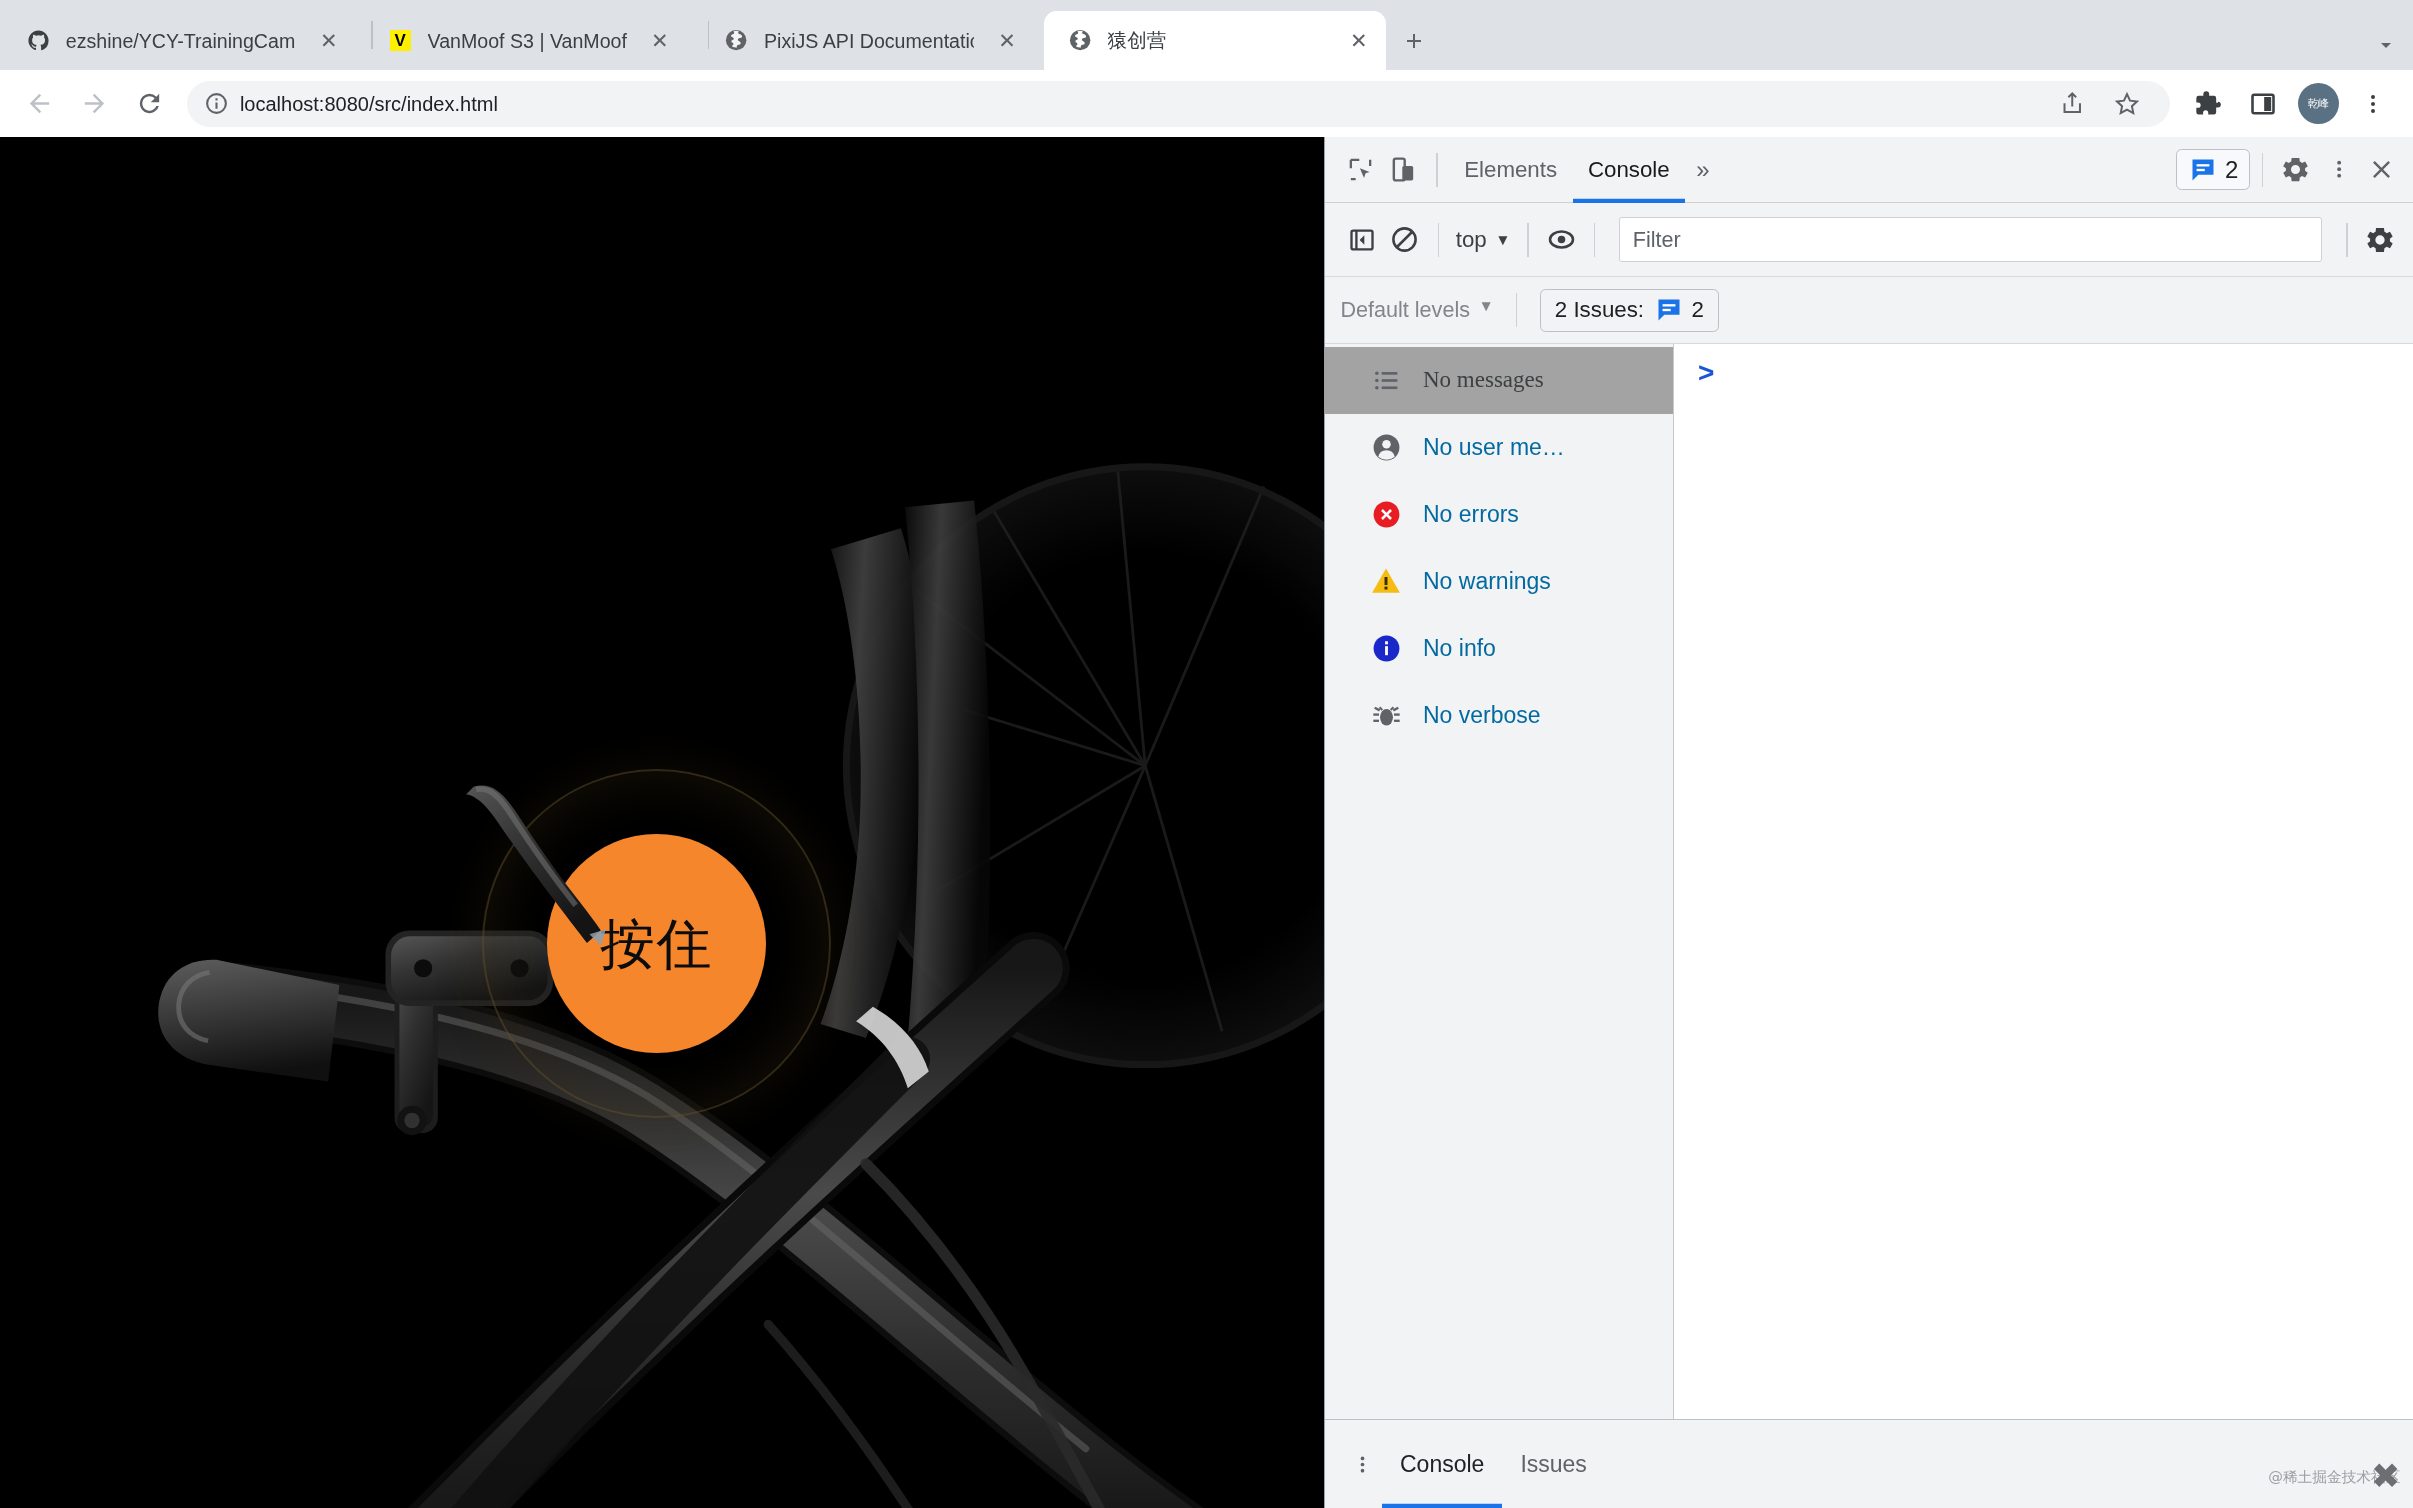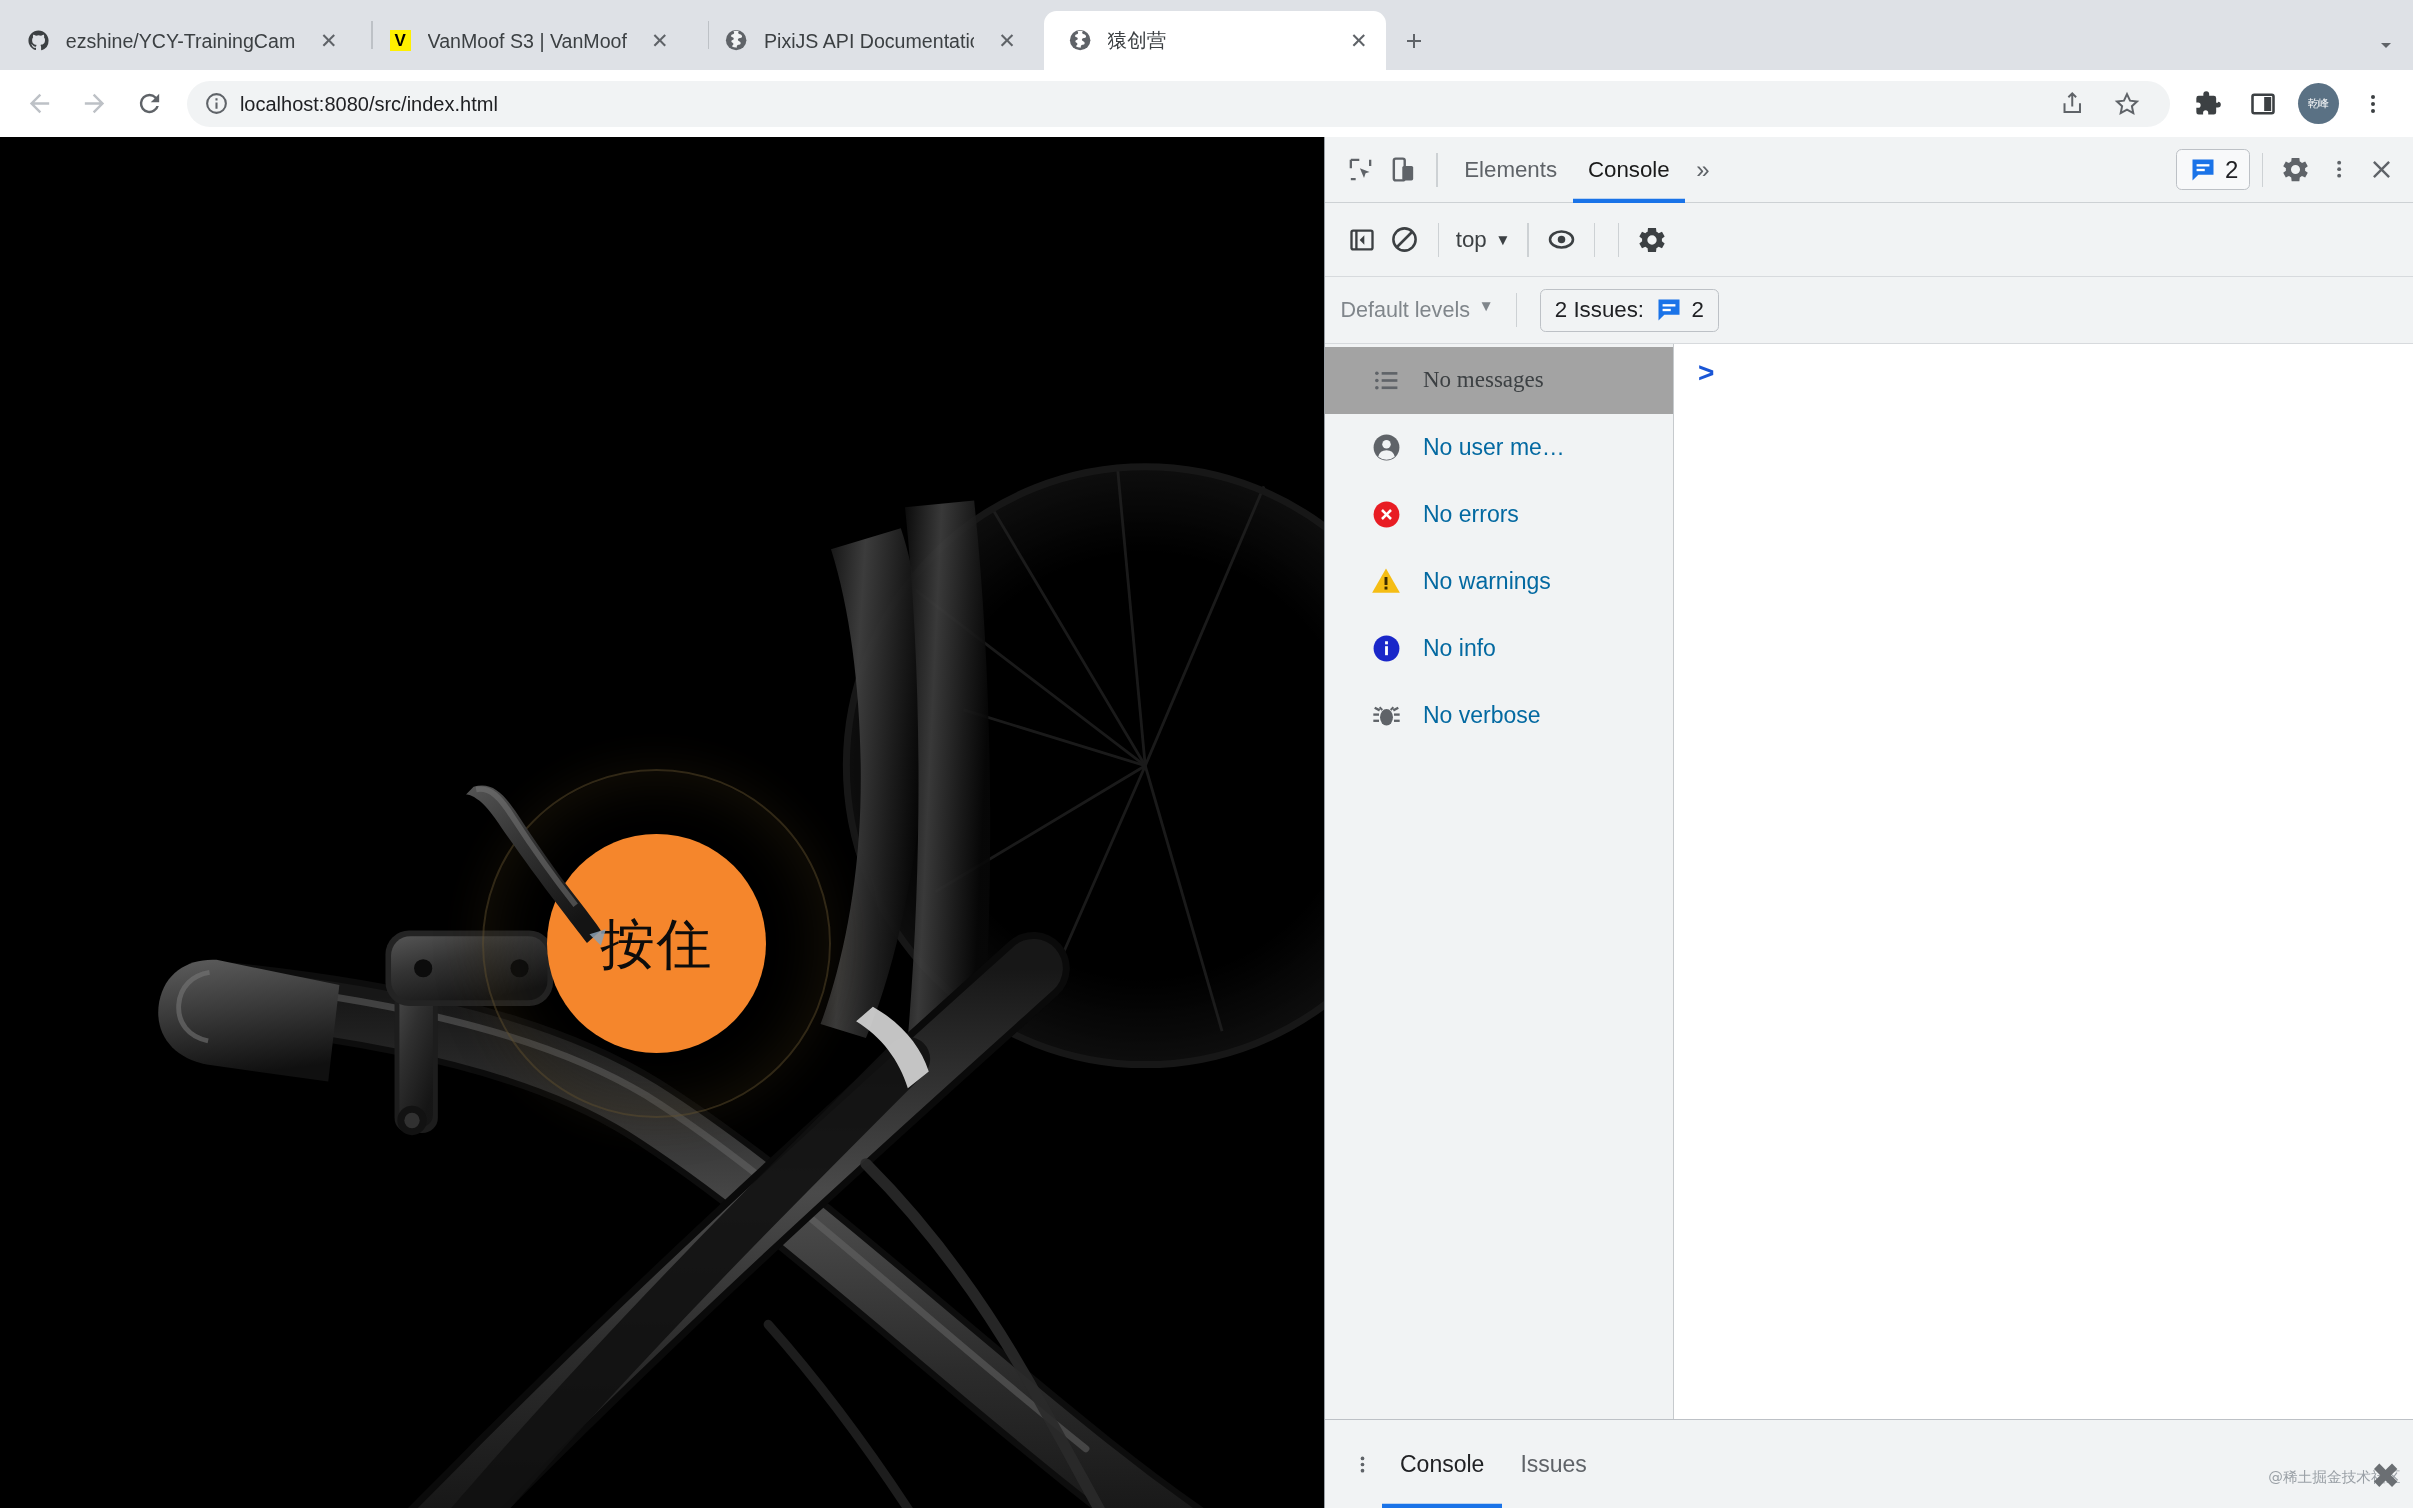--- a/index.html
+++ b/index.html
@@ -692,20 +692,21 @@
           <span class="caret">▼</span>
         </div>
         <div class="dt-vsep"></div>
         <div class="dt-icon-btn">
           <svg width="29" height="29" viewBox="0 0 24 24">
             <ellipse cx="12" cy="12" rx="9.5" ry="6.6" fill="none" stroke="#3c4043" stroke-width="2.1"></ellipse>
             <circle cx="12" cy="12" r="3.1" fill="#3c4043"></circle>
           </svg>
         </div>
         <div class="dt-vsep"></div>
+        <input class="dt-filter" value="" placeholder="Filter" style="">
         <div class="dt-vsep"></div>
         <div class="dt-icon-btn">
           <svg width="32" height="32" viewBox="0 0 24 24">
               <path fill="#3c4043" d="M19.4 13a7.6 7.6 0 0 0 0-2l2.1-1.6-2-3.5-2.5 1a7.6 7.6 0 0 0-1.7-1L15 3H9l-.3 2.9c-.6.25-1.18.6-1.7 1l-2.5-1-2 3.5L4.6 11a7.6 7.6 0 0 0 0 2l-2.1 1.6 2 3.5 2.5-1c.52.4 1.1.75 1.7 1L9 21h6l.3-2.9c.6-.25 1.18-.6 1.7-1l2.5 1 2-3.5zM12 15.5a3.5 3.5 0 1 1 0-7 3.5 3.5 0 0 1 0 7z"></path>
             </svg>
         </div>
       </div>
 
       <div class="dt-levels-row">
         <div class="dt-levels">

